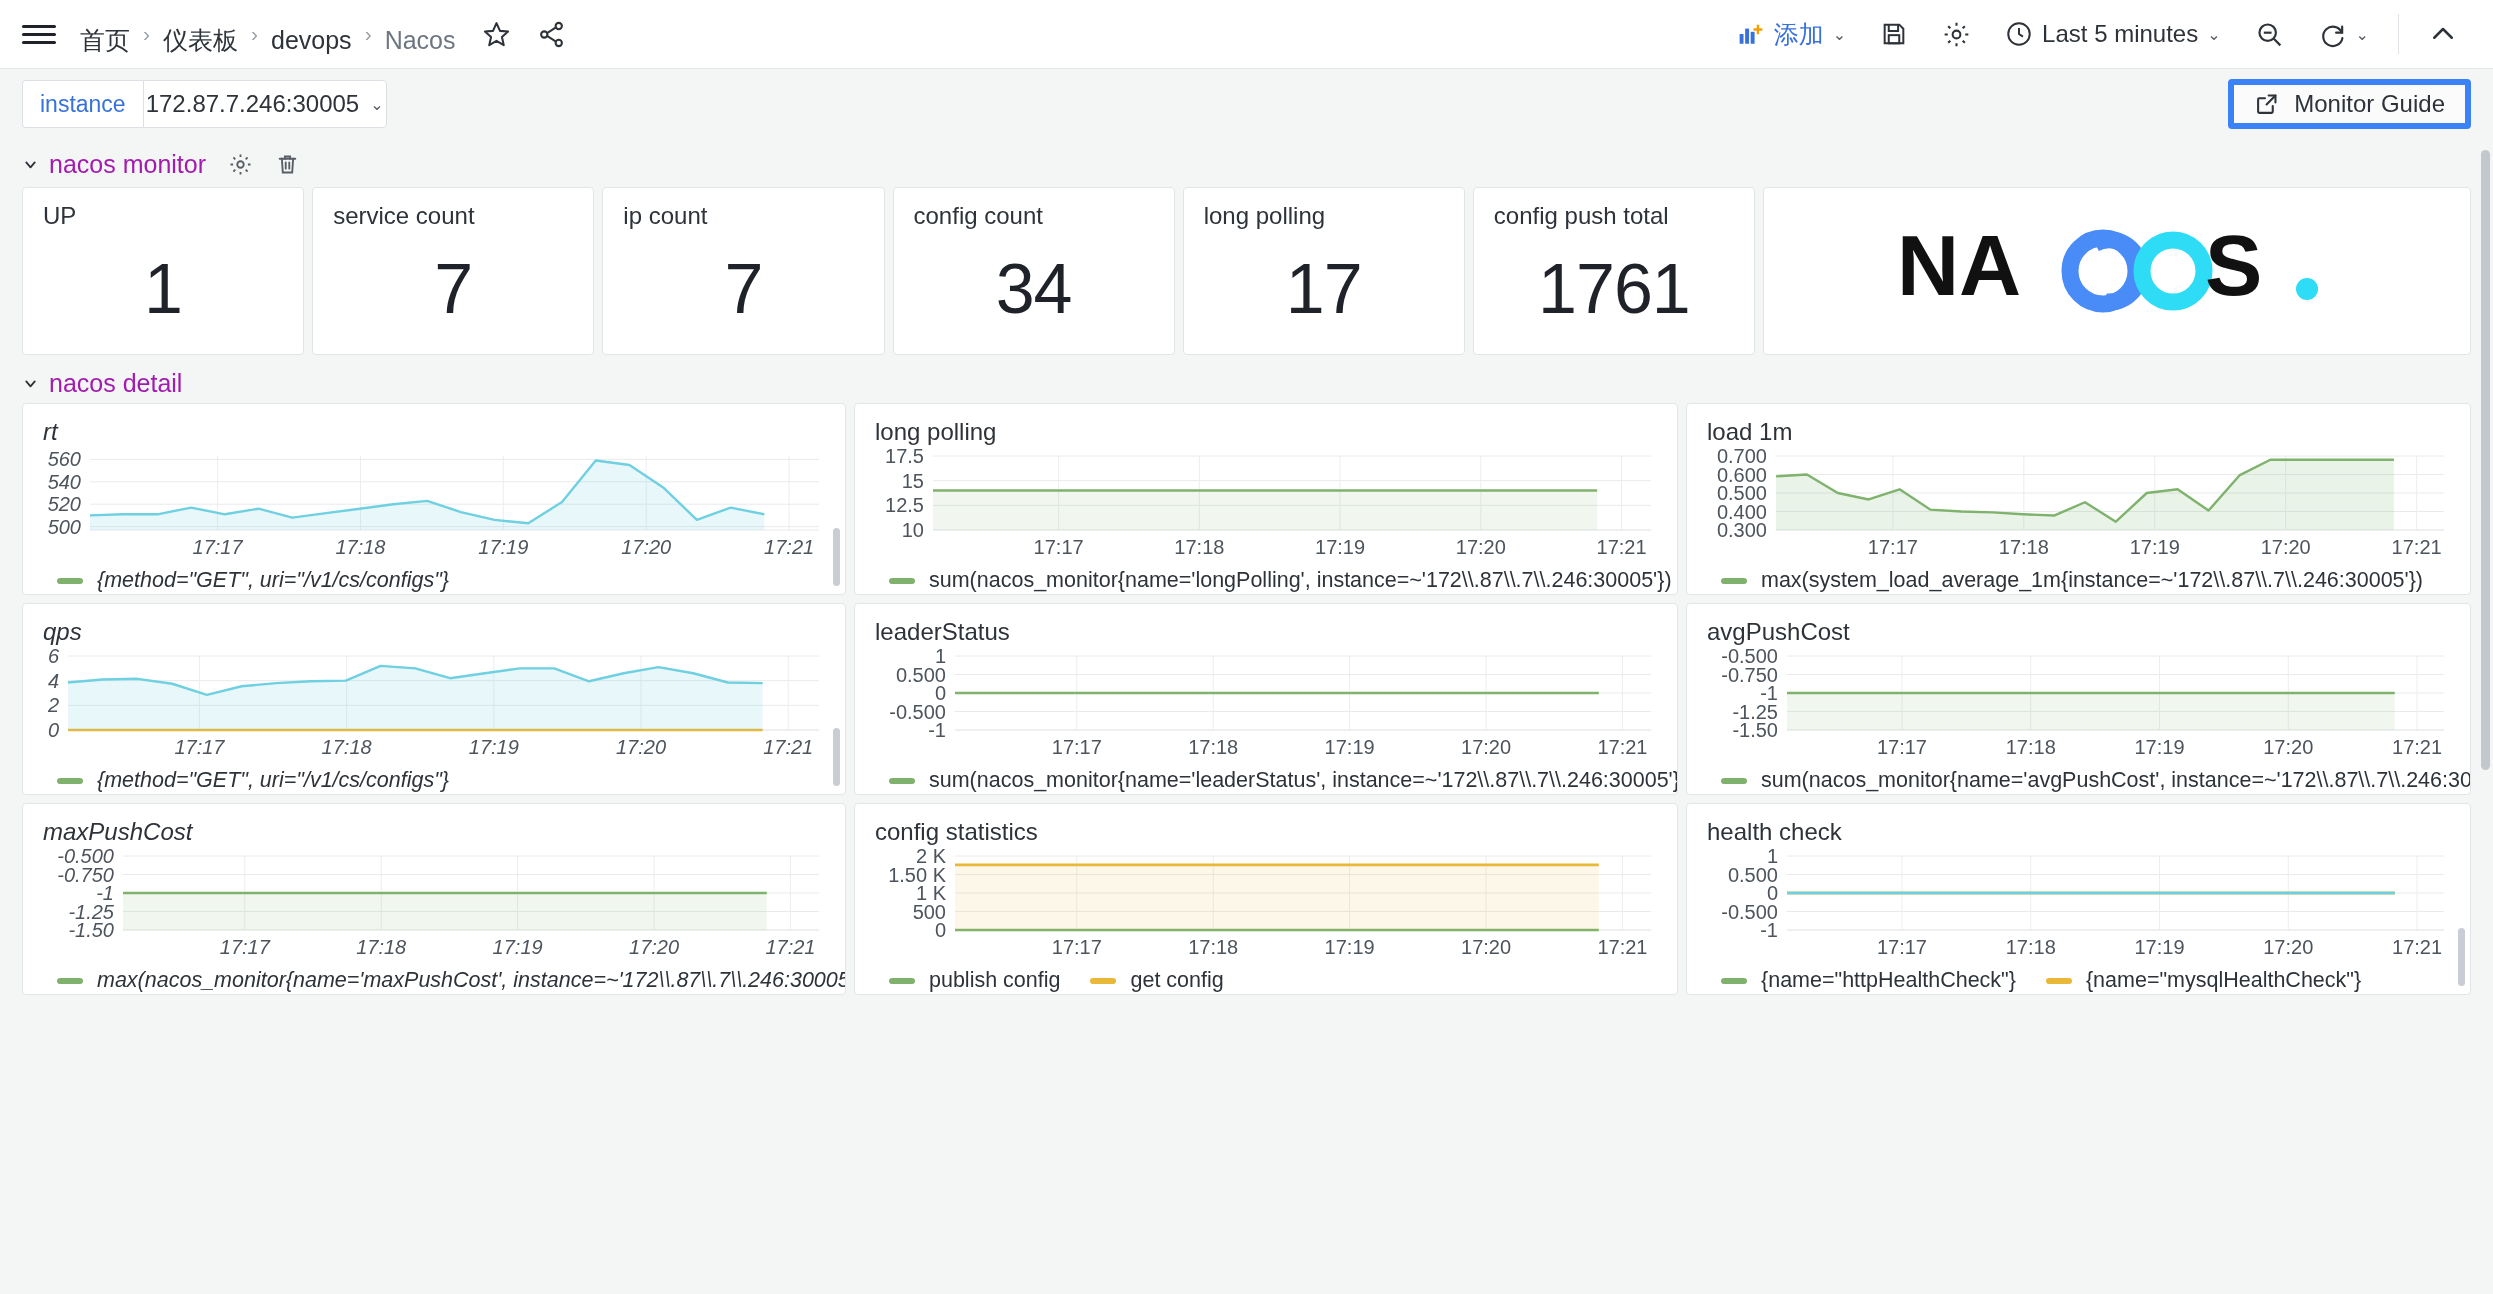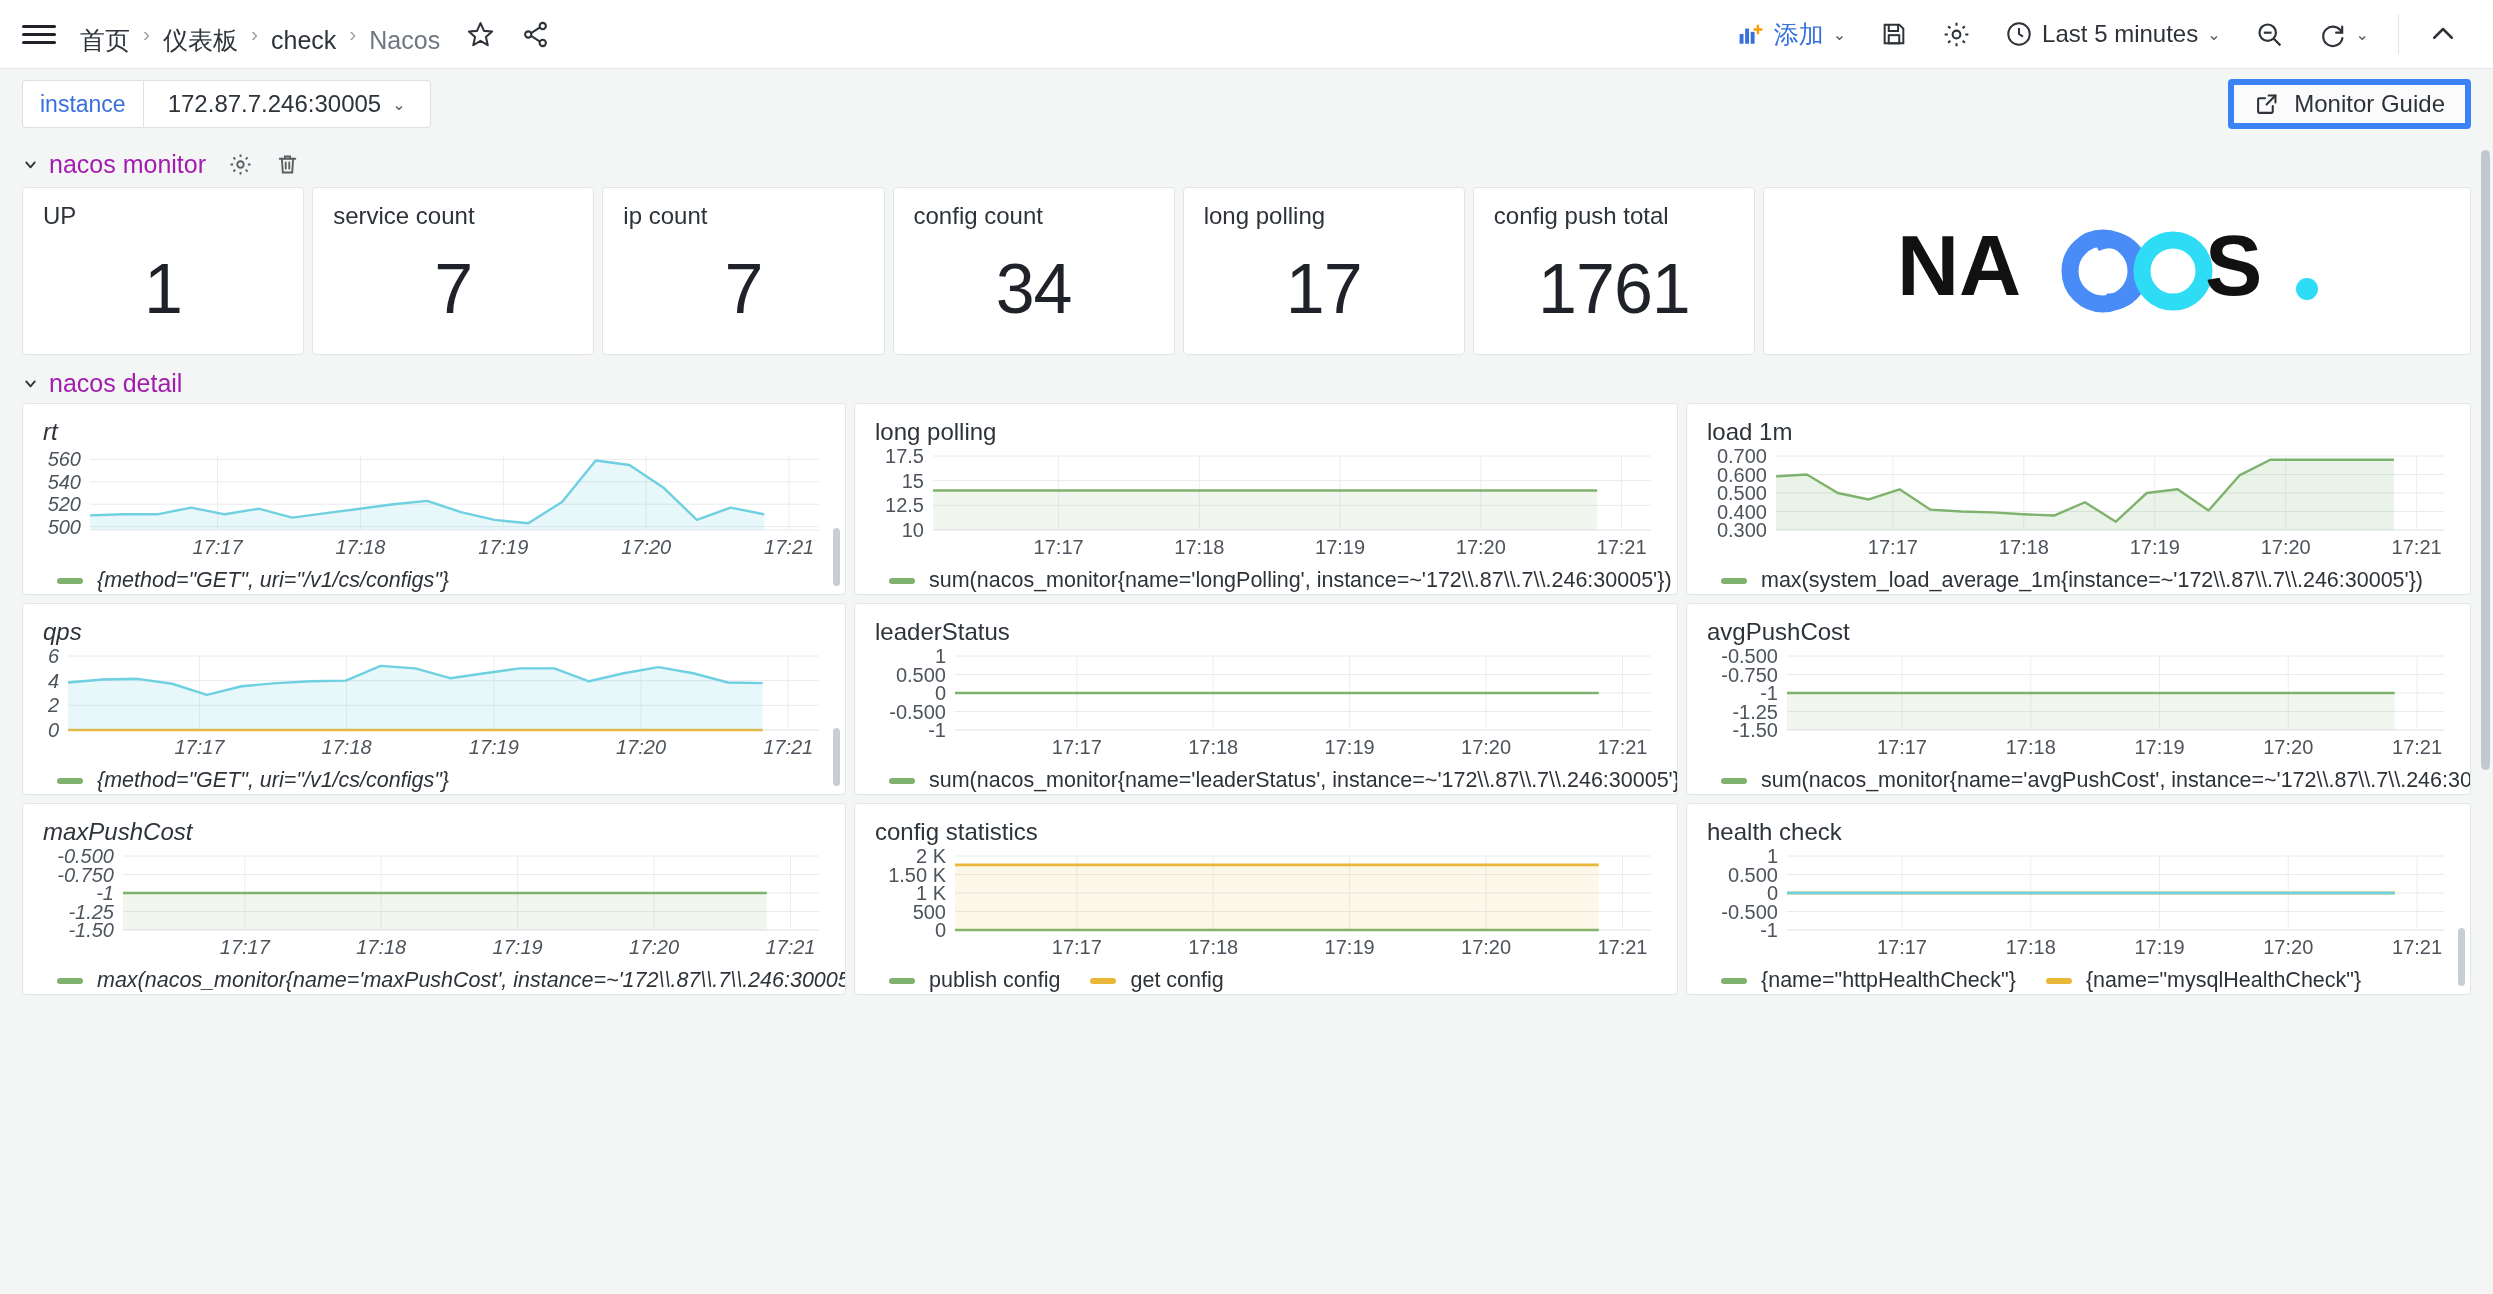--- a/index.html
+++ b/index.html
@@ -38,21 +38,21 @@
   .chev { font-size:16px; color:#5a6169; }
 
   
   .varbar { height:70px; display:flex; align-items:center; padding:0 22px;
     background:#f4f5f5; }
   .varwrap { display:flex; align-items:stretch; }
   .varlabel { background:#fff; border:1px solid #dcdfe3; border-right:none;
     border-radius:4px 0 0 4px; padding:0 17px; display:flex; align-items:center;
     color:#3871dc; font-size:23px; height:48px; }
   .varvalue { background:#fff; border:1px solid #dcdfe3; border-radius:0 4px 4px 0;
-    padding:0 24px; display:flex; align-items:center; gap:11px; font-size:24px;
+    padding:0 2px; display:flex; align-items:center; gap:11px; font-size:24px;
     height:48px; cursor:pointer; color:#2d3339; }
   .guide-btn { margin-left:auto; background:#fbfbfc; border:6px solid #3b82f6;
     border-radius:4px; height:50px; display:flex; align-items:center; gap:14px;
     padding:0 20px; font-size:24px; cursor:pointer; color:#2d3339; }
 
   
   .rowhdr { display:flex; align-items:center; gap:22px; padding:10px 22px 8px 22px;
     height:48px; }
   .rowhdr .title { font-size:25px; color:#a21caf; display:flex; align-items:center; gap:10px;
     cursor:pointer; }
@@ -97,21 +97,21 @@
   <div class="hamburger">
     <span></span>
       <span></span>
       <span></span>
   </div>
   <div class="crumbs">
     <a>首页</a>
     <span class="sep">›</span>
     <a>仪表板</a>
     <span class="sep">›</span>
-    <a>check</a>
+    <a>devops</a>
     <span class="sep">›</span>
     <a class="cur">Nacos</a>
   </div>
   <div class="crumb-icons">
     <span class="icon-btn">
       <svg width="29" height="29" viewBox="0 0 24 24" fill="none" stroke="#2d3339" stroke-width="1.7" stroke-linejoin="round">
           <polygon points="12,2.6 14.9,9 21.6,9.6 16.5,14.1 18,20.8 12,17.3 6,20.8 7.5,14.1 2.4,9.6 9.1,9"></polygon>
         </svg>
     </span>
     <span class="icon-btn">

